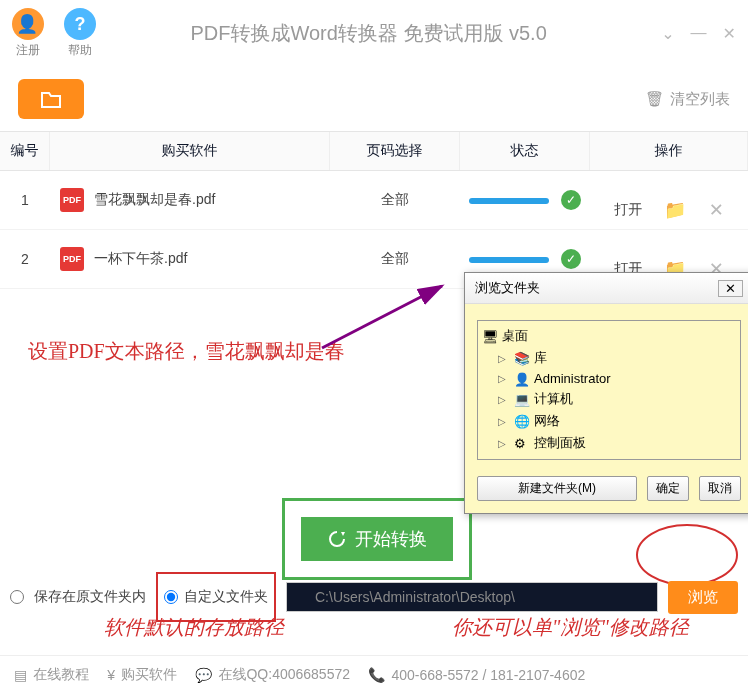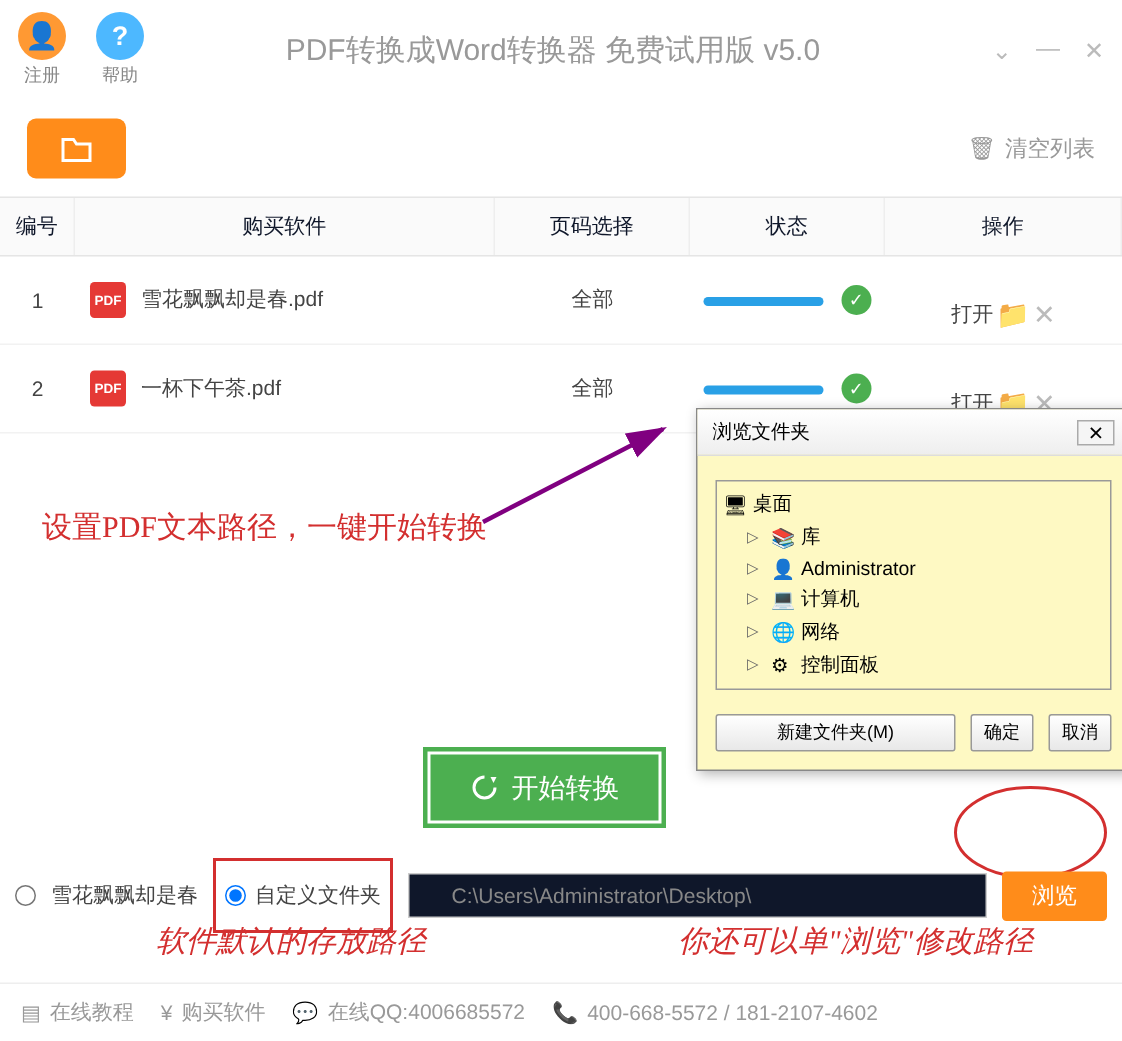--- a/index.html
+++ b/index.html
@@ -27,27 +27,27 @@
 .col-page { width: 130px; }
 .col-status { width: 130px; }
 .col-op { flex: 1; }
 
 .row { display: flex; align-items: center; border-bottom: 1px solid #f2f2f2; padding: 8px 0; font-size: 14px; color: #444; }
 .row .cell { text-align: center; }
 .cell-name { display: flex; align-items: center; gap: 10px; padding-left: 10px; text-align: left; }
 .pdf-badge { width: 24px; height: 24px; background: #e53935; color: #fff; font-size: 9px; font-weight: bold; border-radius: 3px; display: flex; align-items: center; justify-content: center; }
 .progress { width: 80px; height: 6px; background: #29a0e6; border-radius: 3px; display: inline-block; }
 .check { width: 20px; height: 20px; border-radius: 50%; background: #4caf50; color: #fff; display: inline-flex; align-items: center; justify-content: center; font-size: 12px; margin-left: 8px; }
-.op-group { display: flex; align-items: center; justify-content: center; gap: 2px; margin-top: 20px; }
+.op-group { display: flex; align-items: center; justify-content: center; gap: 22px; margin-top: 20px; }
 .op-open { color: #444; }
 .op-icon { color: #bbb; font-size: 18px; cursor: pointer; }
 
 .annotation { position: absolute; color: #d32f2f; font-size: 20px; font-family: "SimSun"; }
 
-.start-btn-wrap { position: absolute; left: 282px; top: 498px; border: 3px solid #4caf50; padding: 2px; }
+.start-btn-wrap { position: absolute; left: 282px; top: 498px; border: 3px solid #4caf50; padding: 16px; }
 .start-btn { background: #4caf50; color: #fff; padding: 10px 26px; font-size: 18px; display: flex; align-items: center; gap: 8px; border: none; cursor: pointer; }
 
 .dialog { position: absolute; left: 464px; top: 272px; width: 290px; background: #fef9c3; border: 1px solid #888; box-shadow: 2px 2px 8px rgba(0,0,0,0.3); }
 .dialog-title { display: flex; justify-content: space-between; align-items: center; padding: 6px 10px; font-size: 13px; border-bottom: 1px solid #ddd; background: linear-gradient(#fff,#eee); }
 .dialog-close { border: 1px solid #aaa; padding: 0 6px; font-size: 13px; background: #f5f5f5; cursor: pointer; }
 .tree { border: 1px solid #999; margin: 16px 12px 8px 12px; height: 140px; overflow: auto; font-size: 13px; padding: 4px; }
 .tree-item { display: flex; align-items: center; gap: 4px; padding: 2px 0; }
 .tree-item.lvl1 { padding-left: 16px; }
 .tree-exp { width: 12px; color: #666; font-size: 10px; }
 .tree-icon { width: 16px; height: 14px; display: inline-block; }
@@ -133,21 +133,21 @@
     <span class="progress"></span>
     <span class="check">✓</span>
   </div>
   <div class="cell col-op op-group">
     <span class="op-open">打开</span>
     <span class="op-icon">📁</span>
     <span class="op-icon">✕</span>
   </div>
 </div>
 
-<div class="annotation" style="left:28px;top:338px">设置PDF文本路径，一键开始转换</div>
+<div class="annotation" style="left:28px;top:338px">设置PDF文本路径，雪花飘飘却是春</div>
 <div class="annotation" style="left:104px;top:614px;font-style:italic">软件默认的存放路径</div>
 <div class="annotation" style="left:452px;top:614px;font-style:italic">你还可以单"浏览"修改路径</div>
 
 <svg class="arrow" style="left:312px;top:278px" width="140" height="80">
   <defs>
       <marker id="ah" markerWidth="10" markerHeight="10" refX="8" refY="3" orient="auto">
         <path d="M0,0 L0,6 L9,3 z" fill="#800080"></path>
       </marker>
     </defs>
   <line x1="10" y1="70" x2="130" y2="8" stroke="#800080" stroke-width="3" marker-end="url(#ah)"></line>
@@ -205,21 +205,21 @@
     <button class="dlg-btn">取消</button>
   </div>
 </div>
 
 <svg class="arrow" style="left:632px;top:520px" width="110" height="70">
   <ellipse cx="55" cy="35" rx="50" ry="30" fill="none" stroke="#d32f2f" stroke-width="2"></ellipse>
 </svg>
 
 <div class="save-row">
   <input type="radio" class="radio" style="">
-  <span>雪花飘飘却是春</span>
+  <span>保存在原文件夹内</span>
   <span style="border:2px solid #d32f2f;padding:14px 6px;display:flex;align-items:center;gap:6px">
     <input type="radio" class="radio" checked="" style="">
     <span>自定义文件夹</span>
   </span>
   <input class="path-input" value="C:\Users\Administrator\Desktop\" style="">
   <button class="browse-btn">浏览</button>
 </div>
 
 <div class="footer">
   <div class="footer-item">

